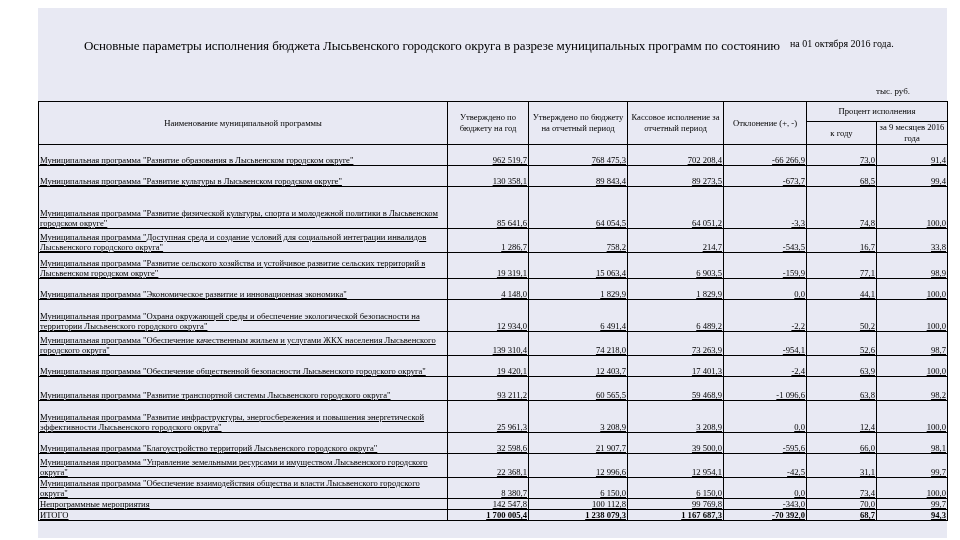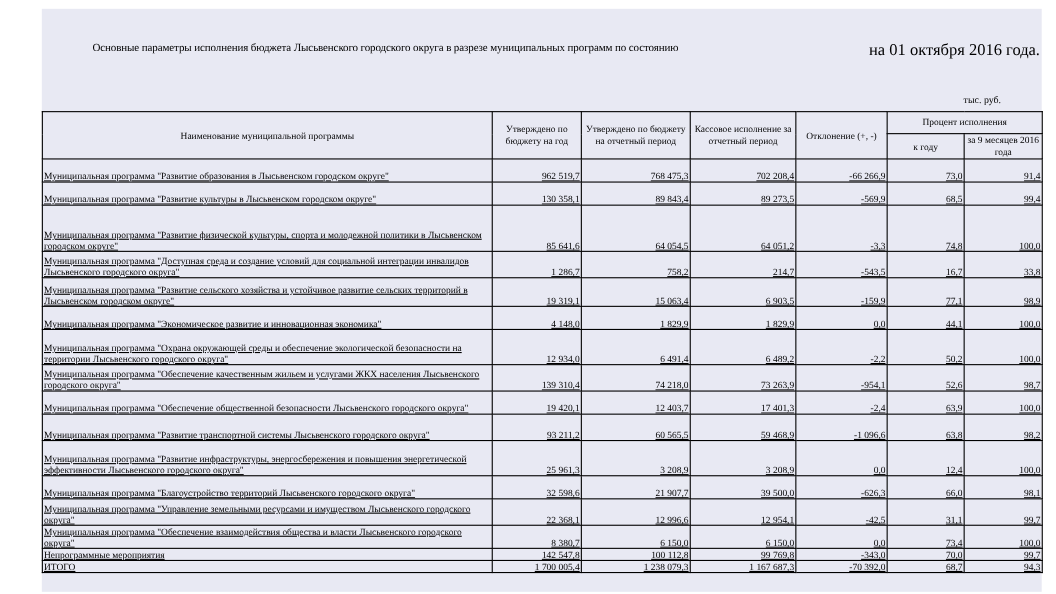--- a/index.html
+++ b/index.html
@@ -1,29 +1,29 @@
 <!DOCTYPE html>
 <html><head>
 <meta charset="utf-8">
 <style>
   html, body { margin:0; padding:0; background:#ffffff; }
   body { width:960px; height:540px; position:relative; overflow:hidden;
          font-family:"Liberation Serif", serif; color:#000; }
   .sheet { position:absolute; left:38px; top:8px; width:909px; height:530px; background:#e8e9f3; }
-  .title { position:absolute; top:38px; left:84px; font-size:10px; white-space:nowrap; letter-spacing:-0.1px; }
-  .title-date { position:absolute; top:38px; left:750px; font-size:15px; white-space:nowrap;padding-left:40px; }
+  .title { position:absolute; top:38px; left:84px; font-size:13px; white-space:nowrap; letter-spacing:-0.1px; }
+  .title-date { position:absolute; top:38px; left:750px; font-size:10px; white-space:nowrap;padding-left:40px; }
   .units { position:absolute; top:86px; left:876px; font-size:9px; }
   table { position:absolute; left:38px; top:101px; border-collapse:collapse; table-layout:fixed;
           font-size:8.6px; line-height:10px; }
   td, th { border:1px solid #000; padding:0 2px; font-weight:normal; overflow:hidden; }
   th { text-align:center; vertical-align:middle; line-height:11px; }
   td.name { text-align:left; vertical-align:bottom; padding:0 1px; text-decoration:underline; text-decoration-thickness:0.5px; }
   td.num { text-align:right; vertical-align:bottom; padding:0 1px; text-decoration:underline; text-decoration-thickness:0.5px; }
   tr.total td { font-weight:normal; }
-  tr.total td.num { font-weight:normal;margin-top:24px; }
+  tr.total td.num { font-weight:bold;margin-top:24px; }
 </style>
 </head>
 <body>
 
 <div class="sheet"></div>
 <div class="title">Основные параметры исполнения бюджета Лысьвенского городского округа в разрезе муниципальных программ по состоянию</div>
 <div class="title-date">на 01 октября 2016 года.</div>
 <div class="units">тыс. руб.</div>
 
 <table>
@@ -58,21 +58,21 @@
         <td class="num">702 208,4</td>
         <td class="num">-66 266,9</td>
         <td class="num">73,0</td>
         <td class="num">91,4</td>
       </tr>
       <tr style="height: 21px;">
         <td class="name">Муниципальная программа "Развитие культуры в Лысьвенском городском округе"</td>
         <td class="num">130 358,1</td>
         <td class="num">89 843,4</td>
         <td class="num">89 273,5</td>
-        <td class="num">-569,9</td>
+        <td class="num">-673,7</td>
         <td class="num">68,5</td>
         <td class="num">99,4</td>
       </tr>
       <tr style="height: 42px;">
         <td class="name">Муниципальная программа "Развитие физической культуры, спорта и молодежной политики в Лысьвенском городском округе"</td>
         <td class="num">85 641,6</td>
         <td class="num">64 054,5</td>
         <td class="num">64 051,2</td>
         <td class="num">-3,3</td>
         <td class="num">74,8</td>
@@ -148,21 +148,21 @@
         <td class="num">3 208,9</td>
         <td class="num">0,0</td>
         <td class="num">12,4</td>
         <td class="num">100,0</td>
       </tr>
       <tr style="height: 21px;">
         <td class="name">Муниципальная программа "Благоустройство территорий Лысьвенского городского округа"</td>
         <td class="num">32 598,6</td>
         <td class="num">21 907,7</td>
         <td class="num">39 500,0</td>
-        <td class="num">-626,3</td>
+        <td class="num">-595,6</td>
         <td class="num">66,0</td>
         <td class="num">98,1</td>
       </tr>
       <tr style="height: 24px;">
         <td class="name">Муниципальная программа "Управление земельными ресурсами и имуществом Лысьвенского городского округа"</td>
         <td class="num">22 368,1</td>
         <td class="num">12 996,6</td>
         <td class="num">12 954,1</td>
         <td class="num">-42,5</td>
         <td class="num">31,1</td>

